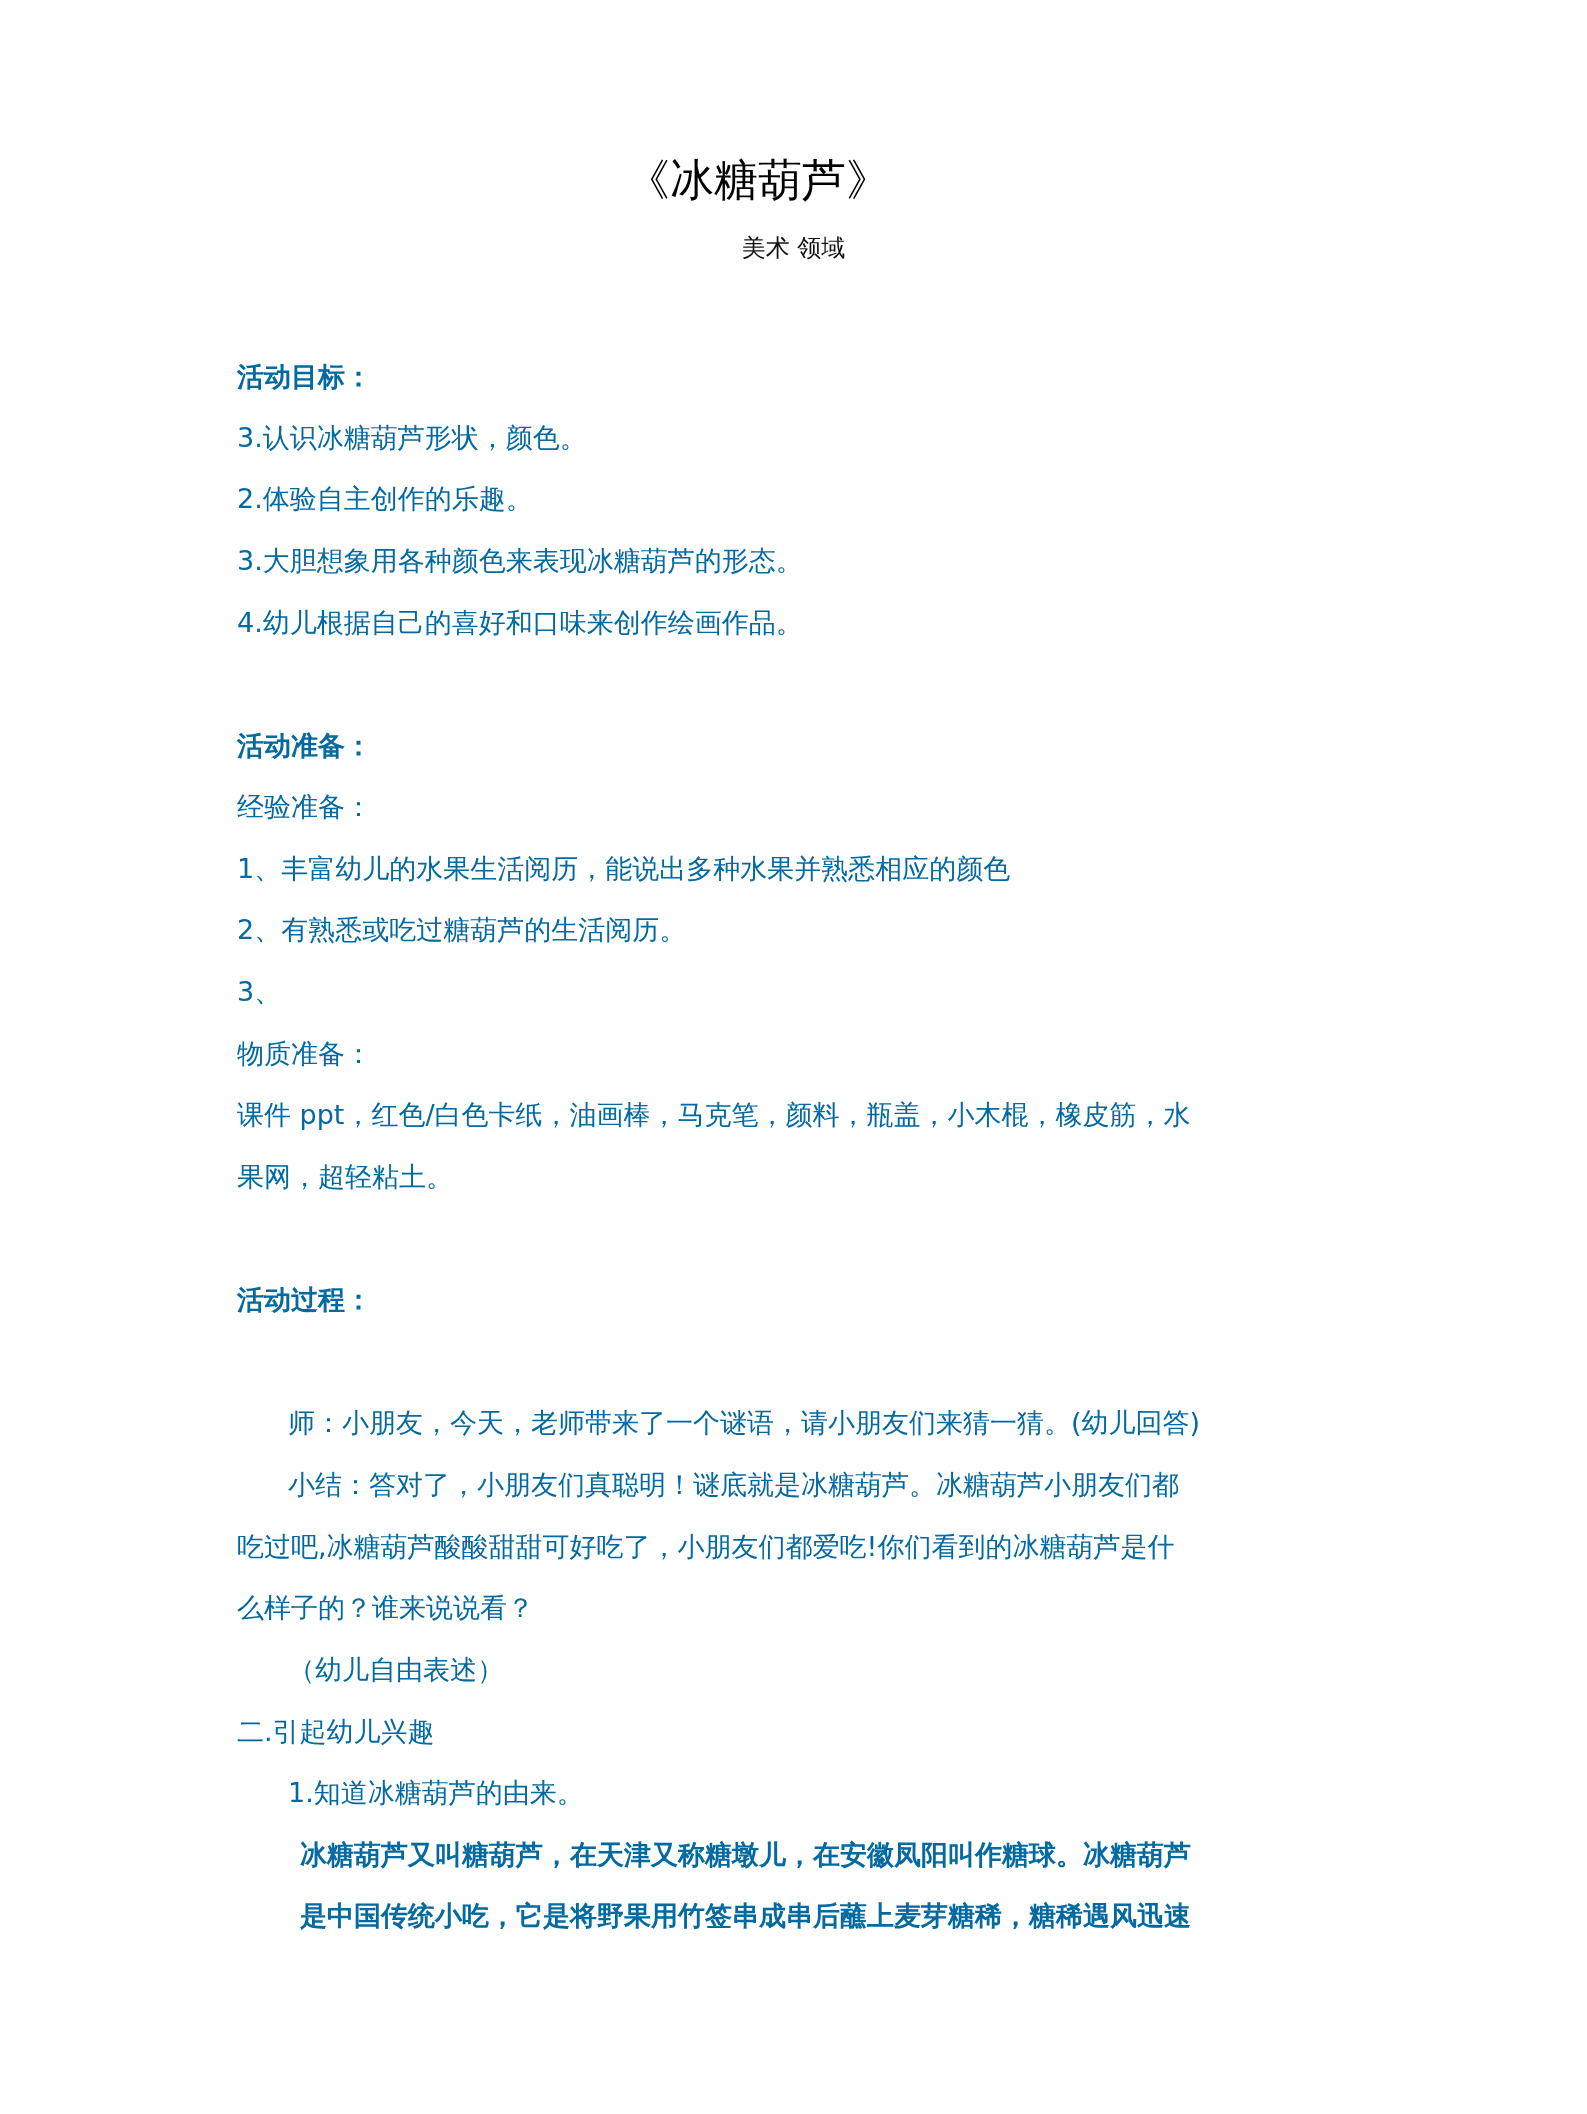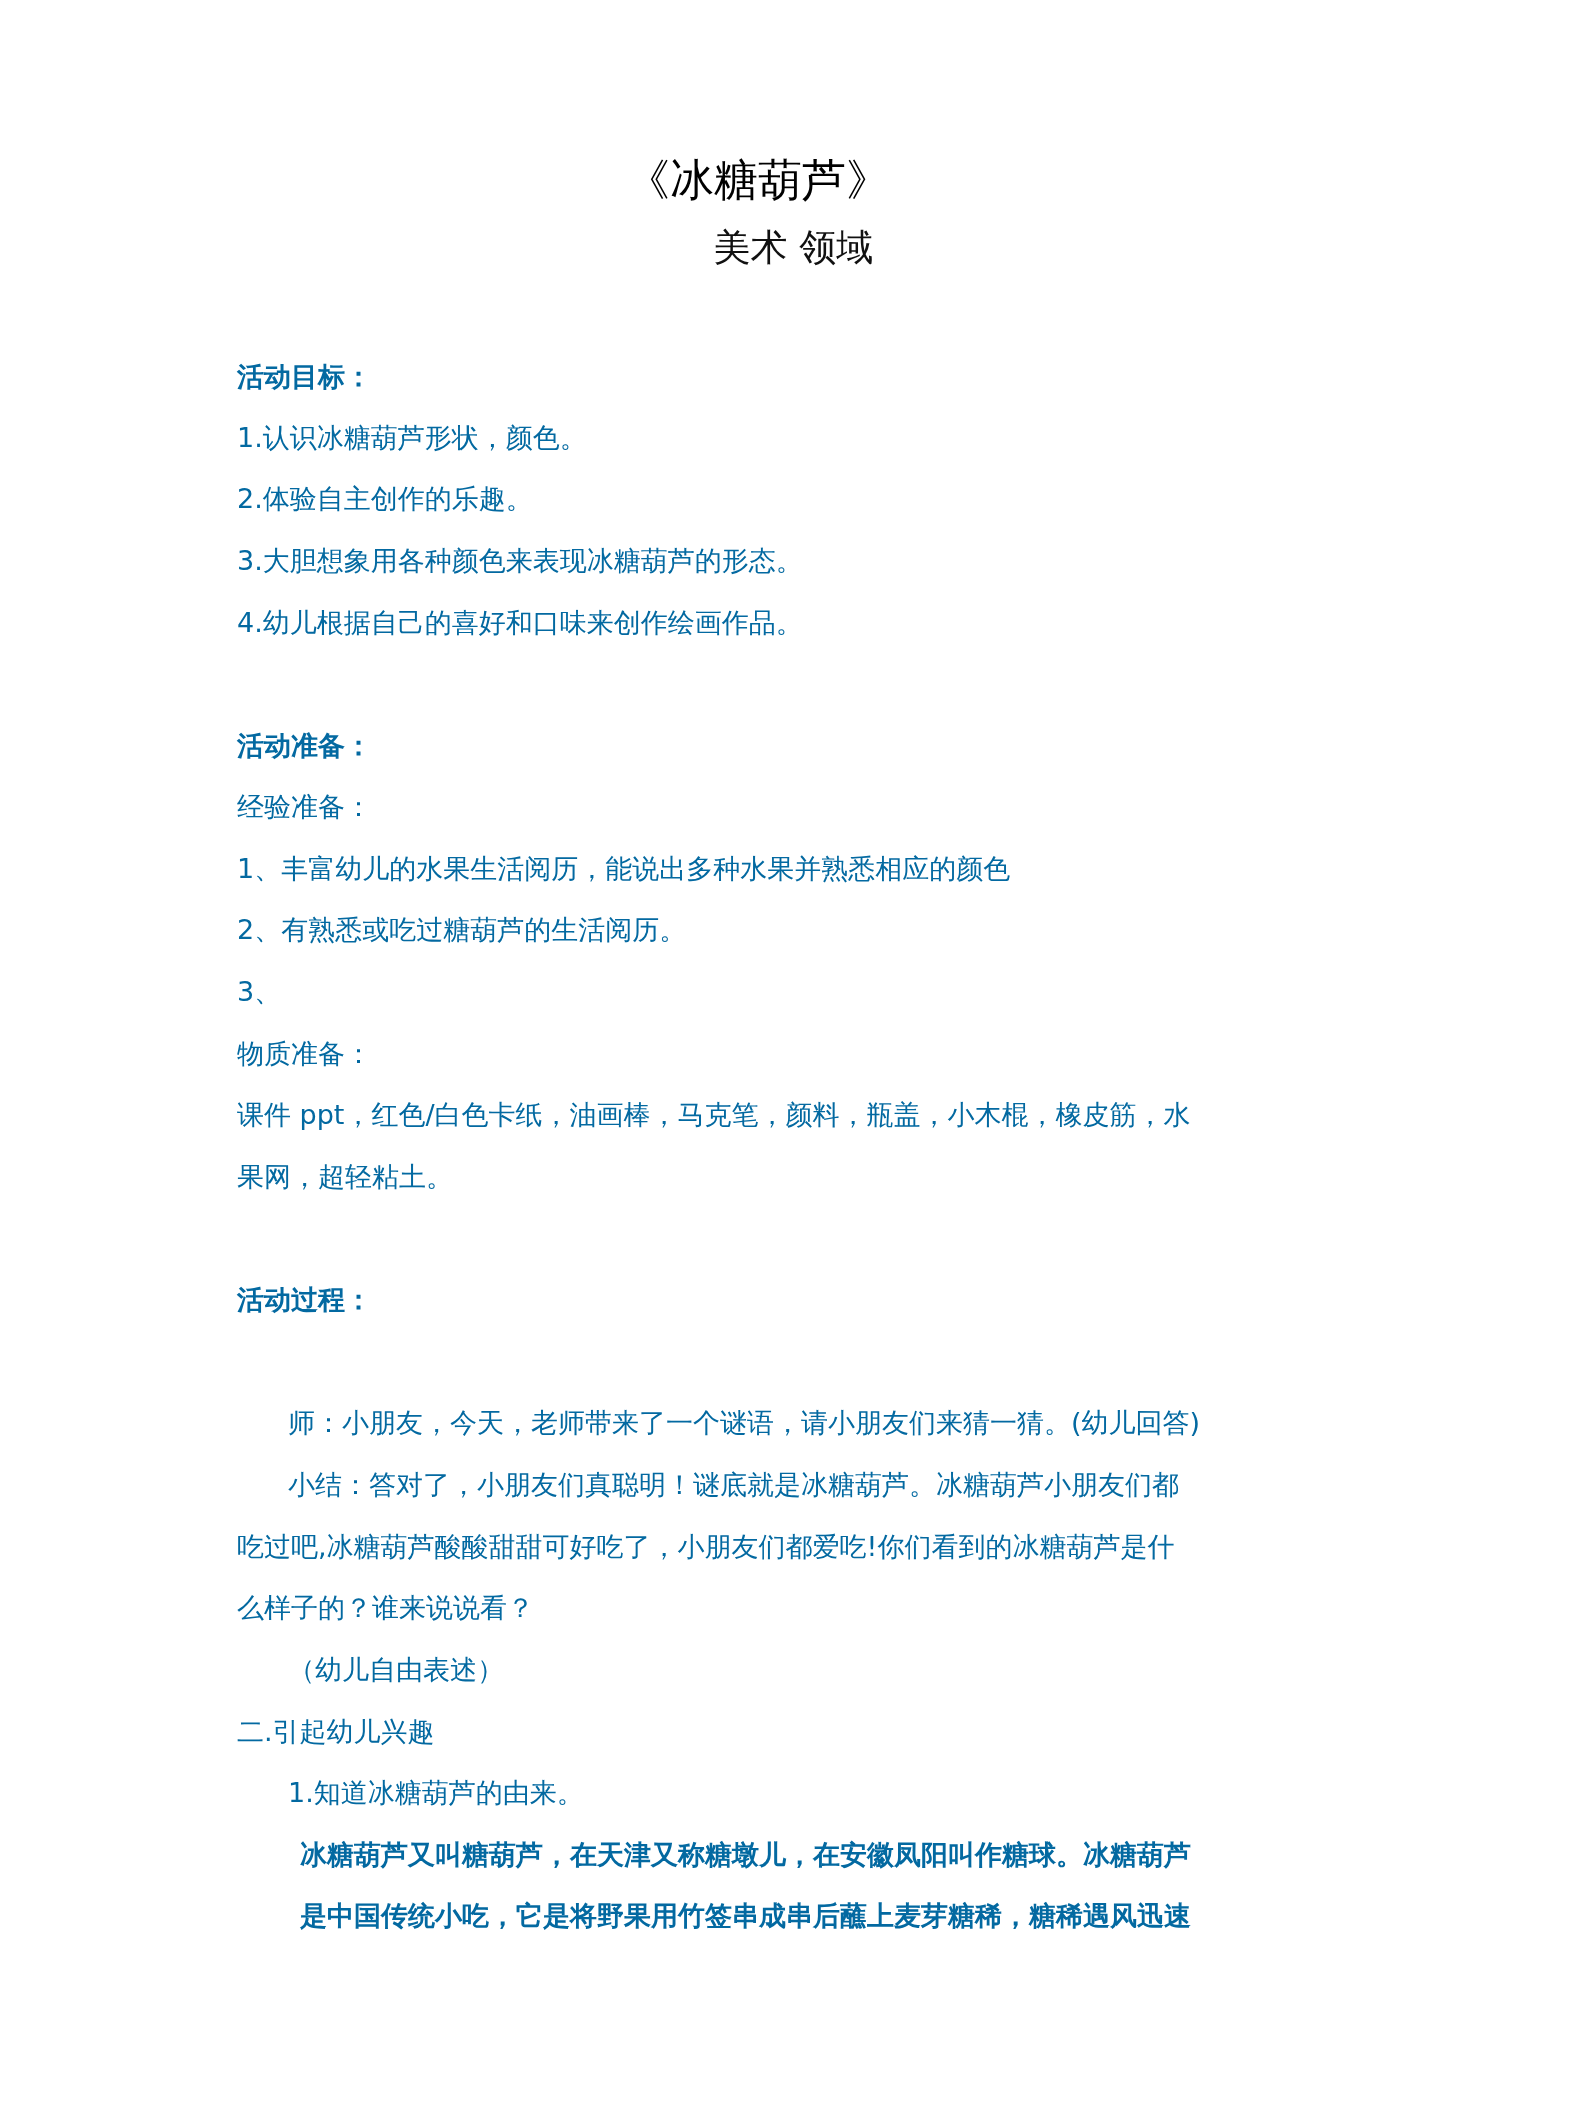--- a/index.html
+++ b/index.html
@@ -30,21 +30,21 @@
     font-size: 44px;
     line-height: 60px;
     color: #000;
   }
   .subtitle {
     position: absolute;
     left: 0; width: 1587px;
     top: 228px;
     text-align: center;
     font-family: "DejaVu Serif", "Liberation Serif", serif;
-    font-size: 37px;
+    font-size: 24px;
     line-height: 40px;
     color: #111;
   }
   .line {
     position: absolute;
     left: 237px;
     font-size: 27px;
     line-height: 40px;
     white-space: nowrap;
     color: #0369a1;
@@ -57,21 +57,21 @@
 </style>
 </head>
 <body>
 
 <div class="page">
 
   <div class="title">《冰糖葫芦》</div>
   <div class="subtitle">美术  领域</div>
 
   <div class="line heading" style="top:357px">活动目标：</div>
-  <div class="line" style="top:418px">1.认识冰糖葫芦形状，颜色。</div>
+  <div class="line" style="top:418px">3.认识冰糖葫芦形状，颜色。</div>
   <div class="line" style="top:479px">2.体验自主创作的乐趣。</div>
   <div class="line" style="top:541px">3.大胆想象用各种颜色来表现冰糖葫芦的形态。</div>
   <div class="line" style="top:603px">4.幼儿根据自己的喜好和口味来创作绘画作品。</div>
 
   <div class="line heading" style="top:726px">活动准备：</div>
   <div class="line" style="top:787px">经验准备：</div>
   <div class="line" style="top:849px">1、丰富幼儿的水果生活阅历，能说出多种水果并熟悉相应的颜色</div>
   <div class="line" style="top:910px">2、有熟悉或吃过糖葫芦的生活阅历。</div>
   <div class="line" style="top:972px">3、</div>
   <div class="line" style="top:1034px">物质准备：</div>

